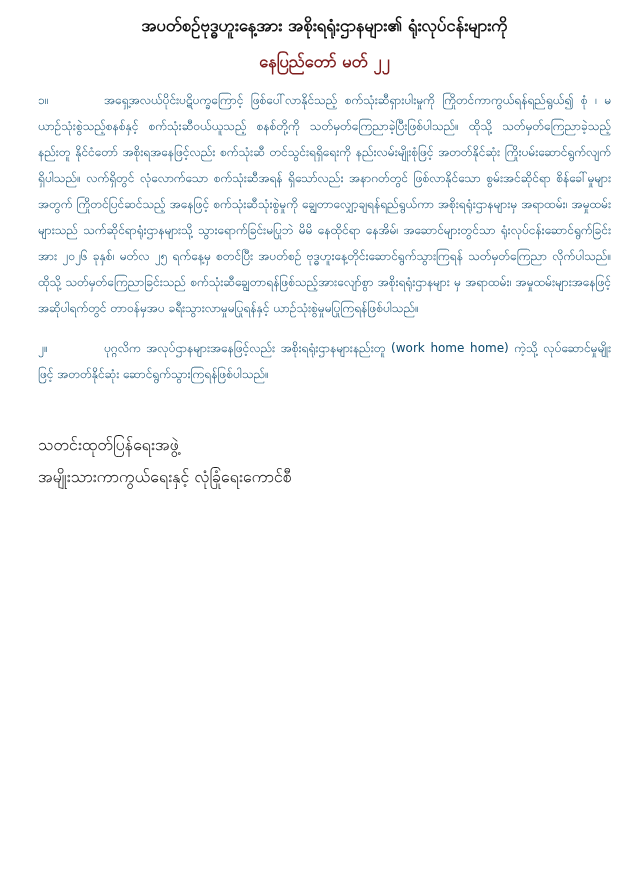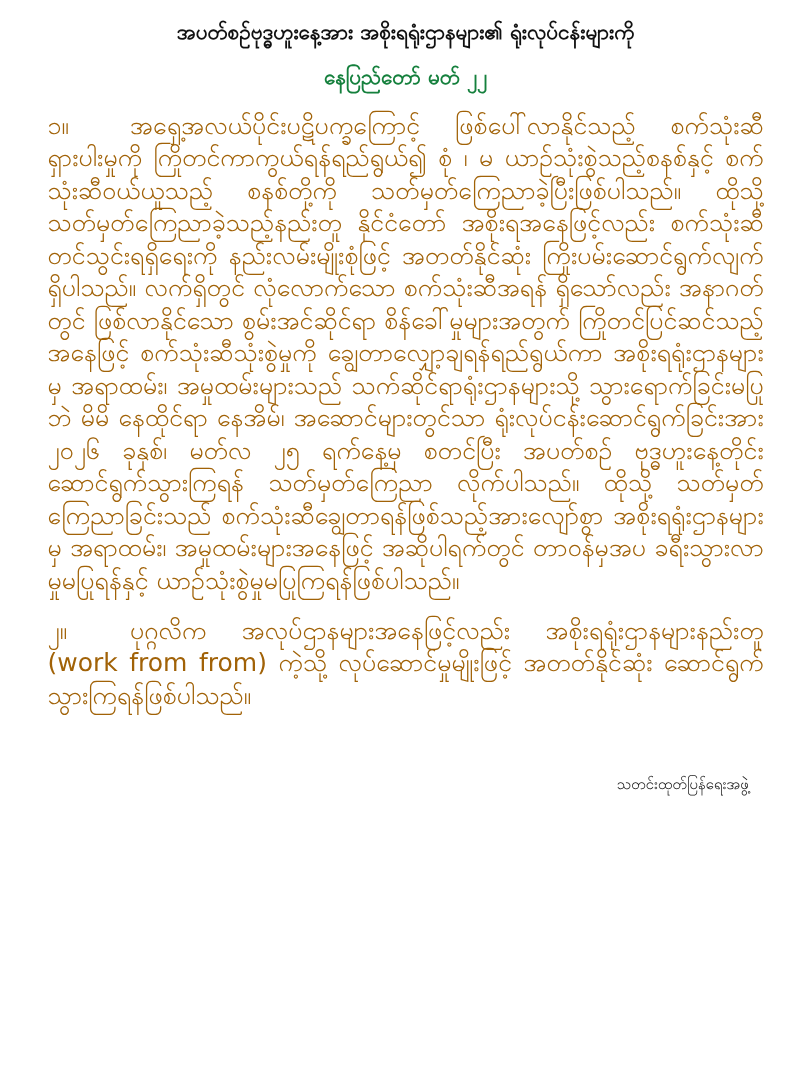--- a/index.html
+++ b/index.html
@@ -25,44 +25,44 @@
     line-height: 27px;
     color: #111111;
     margin: 0 6px;
   }
   .dateline {
     text-align: center;
     font-weight: bold;
     font-size: 16.5px;
     line-height: 26px;
     margin-top: 10px;
-    color: #15803d;
+    color: #7f1d1d;
   }
   .body-block {
     margin-top: 12px;
   }
   .para {
     text-align: justify;
-    font-size: 20px;
+    font-size: 12px;
     line-height: 26px;
     margin: 0 0 14px 0;
-    color: #a16207;
+    color: #0c4a6e;
   }
   .para-number {
     display: inline-block;
     min-width: 24px;
   }
   .para-gap {
     display: inline-block;
     width: 42px;
   }
   .signature-block {
     margin-top: 42px;
-    text-align: right;
-    font-size: 12px;
+    text-align: left;
+    font-size: 16px;
     line-height: 32px;
     color: #161616;
     padding-right: 12px;
   }
   .sig-line {
     display: block;
   }
 </style>
 </head>
 <body>
@@ -75,23 +75,24 @@
 
   <div class="dateline">နေပြည်တော် မတ် ၂၂</div>
 
   <div class="body-block">
 
     <p class="para">
       <span class="para-number">၁။</span><span class="para-gap"></span><span>အရှေ့အလယ်ပိုင်းပဋိပက္ခကြောင့် ဖြစ်ပေါ်လာနိုင်သည့် စက်သုံးဆီရှားပါးမှုကို ကြိုတင်ကာကွယ်ရန်ရည်ရွယ်၍ စုံ ၊ မ ယာဉ်သုံးစွဲသည့်စနစ်နှင့် စက်သုံးဆီဝယ်ယူသည့် စနစ်တို့ကို သတ်မှတ်ကြေညာခဲ့ပြီးဖြစ်ပါသည်။ ထိုသို့ သတ်မှတ်ကြေညာခဲ့သည့်နည်းတူ နိုင်ငံတော် အစိုးရအနေဖြင့်လည်း စက်သုံးဆီ တင်သွင်းရရှိရေးကို နည်းလမ်းမျိုးစုံဖြင့် အတတ်နိုင်ဆုံး ကြိုးပမ်းဆောင်ရွက်လျက်ရှိပါသည်။ လက်ရှိတွင် လုံလောက်သော စက်သုံးဆီအရန် ရှိသော်လည်း အနာဂတ်တွင် ဖြစ်လာနိုင်သော စွမ်းအင်ဆိုင်ရာ စိန်ခေါ်မှုများအတွက် ကြိုတင်ပြင်ဆင်သည့် အနေဖြင့် စက်သုံးဆီသုံးစွဲမှုကို ချွေတာလျှော့ချရန်ရည်ရွယ်ကာ အစိုးရရုံးဌာနများမှ အရာထမ်း၊ အမှုထမ်းများသည် သက်ဆိုင်ရာရုံးဌာနများသို့ သွားရောက်ခြင်းမပြုဘဲ မိမိ နေထိုင်ရာ နေအိမ်၊ အဆောင်များတွင်သာ ရုံးလုပ်ငန်းဆောင်ရွက်ခြင်းအား ၂၀၂၆ ခုနှစ်၊ မတ်လ ၂၅ ရက်နေ့မှ စတင်ပြီး အပတ်စဉ် ဗုဒ္ဓဟူးနေ့တိုင်းဆောင်ရွက်သွားကြရန် သတ်မှတ်ကြေညာ လိုက်ပါသည်။ ထိုသို့ သတ်မှတ်ကြေညာခြင်းသည် စက်သုံးဆီချွေတာရန်ဖြစ်သည့်အားလျော်စွာ အစိုးရရုံးဌာနများ မှ အရာထမ်း၊ အမှုထမ်းများအနေဖြင့် အဆိုပါရက်တွင် တာဝန်မှအပ ခရီးသွားလာမှုမပြုရန်နှင့် ယာဉ်သုံးစွဲမှုမပြုကြရန်ဖြစ်ပါသည်။</span>
     </p>
 
     <p class="para">
-      <span class="para-number">၂။</span><span class="para-gap"></span><span>ပုဂ္ဂလိက အလုပ်ဌာနများအနေဖြင့်လည်း အစိုးရရုံးဌာနများနည်းတူ (work from from) ကဲ့သို့ လုပ်ဆောင်မှုမျိုးဖြင့် အတတ်နိုင်ဆုံး ဆောင်ရွက်သွားကြရန်ဖြစ်ပါသည်။</span>
+      <span class="para-number">၂။</span><span class="para-gap"></span><span>ပုဂ္ဂလိက အလုပ်ဌာနများအနေဖြင့်လည်း အစိုးရရုံးဌာနများနည်းတူ (work home home) ကဲ့သို့ လုပ်ဆောင်မှုမျိုးဖြင့် အတတ်နိုင်ဆုံး ဆောင်ရွက်သွားကြရန်ဖြစ်ပါသည်။</span>
     </p>
 
 
   </div>
 
   <div class="signature-block">
     <span class="sig-line">သတင်းထုတ်ပြန်ရေးအဖွဲ့</span>
+    <span class="sig-line">အမျိုးသားကာကွယ်ရေးနှင့် လုံခြုံရေးကောင်စီ</span>
   </div>
 
 </div>
 
 </body></html>

